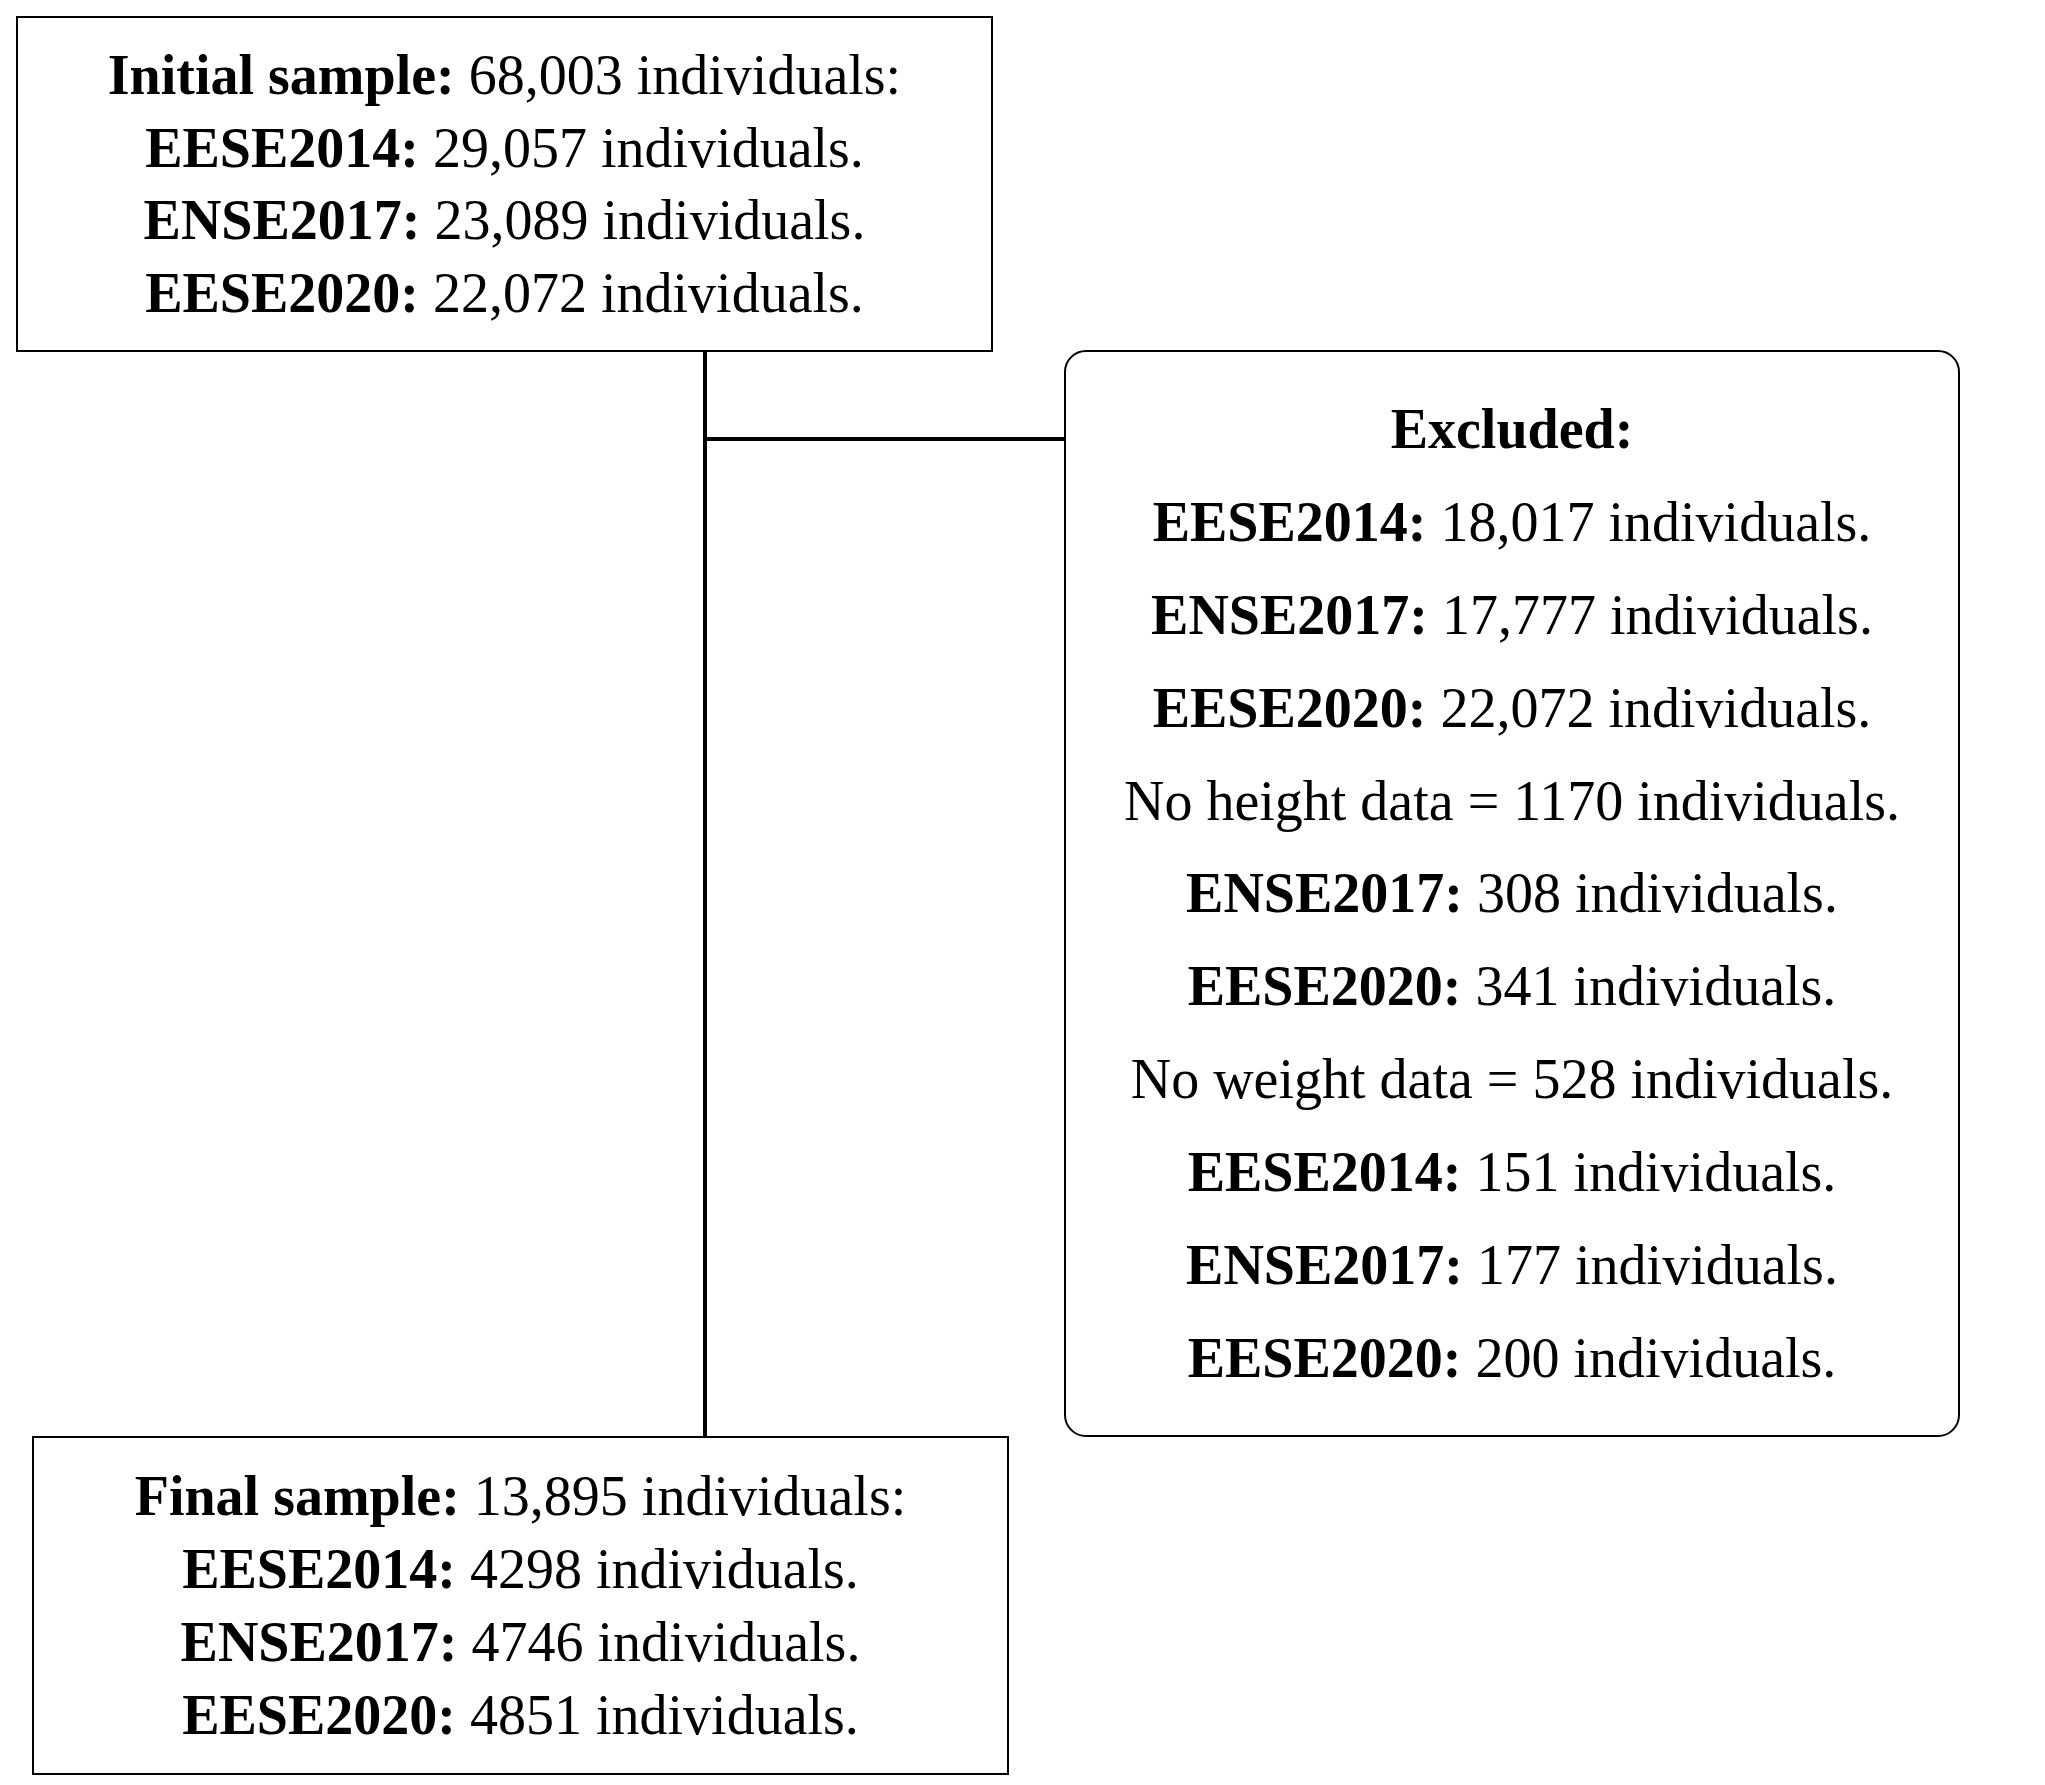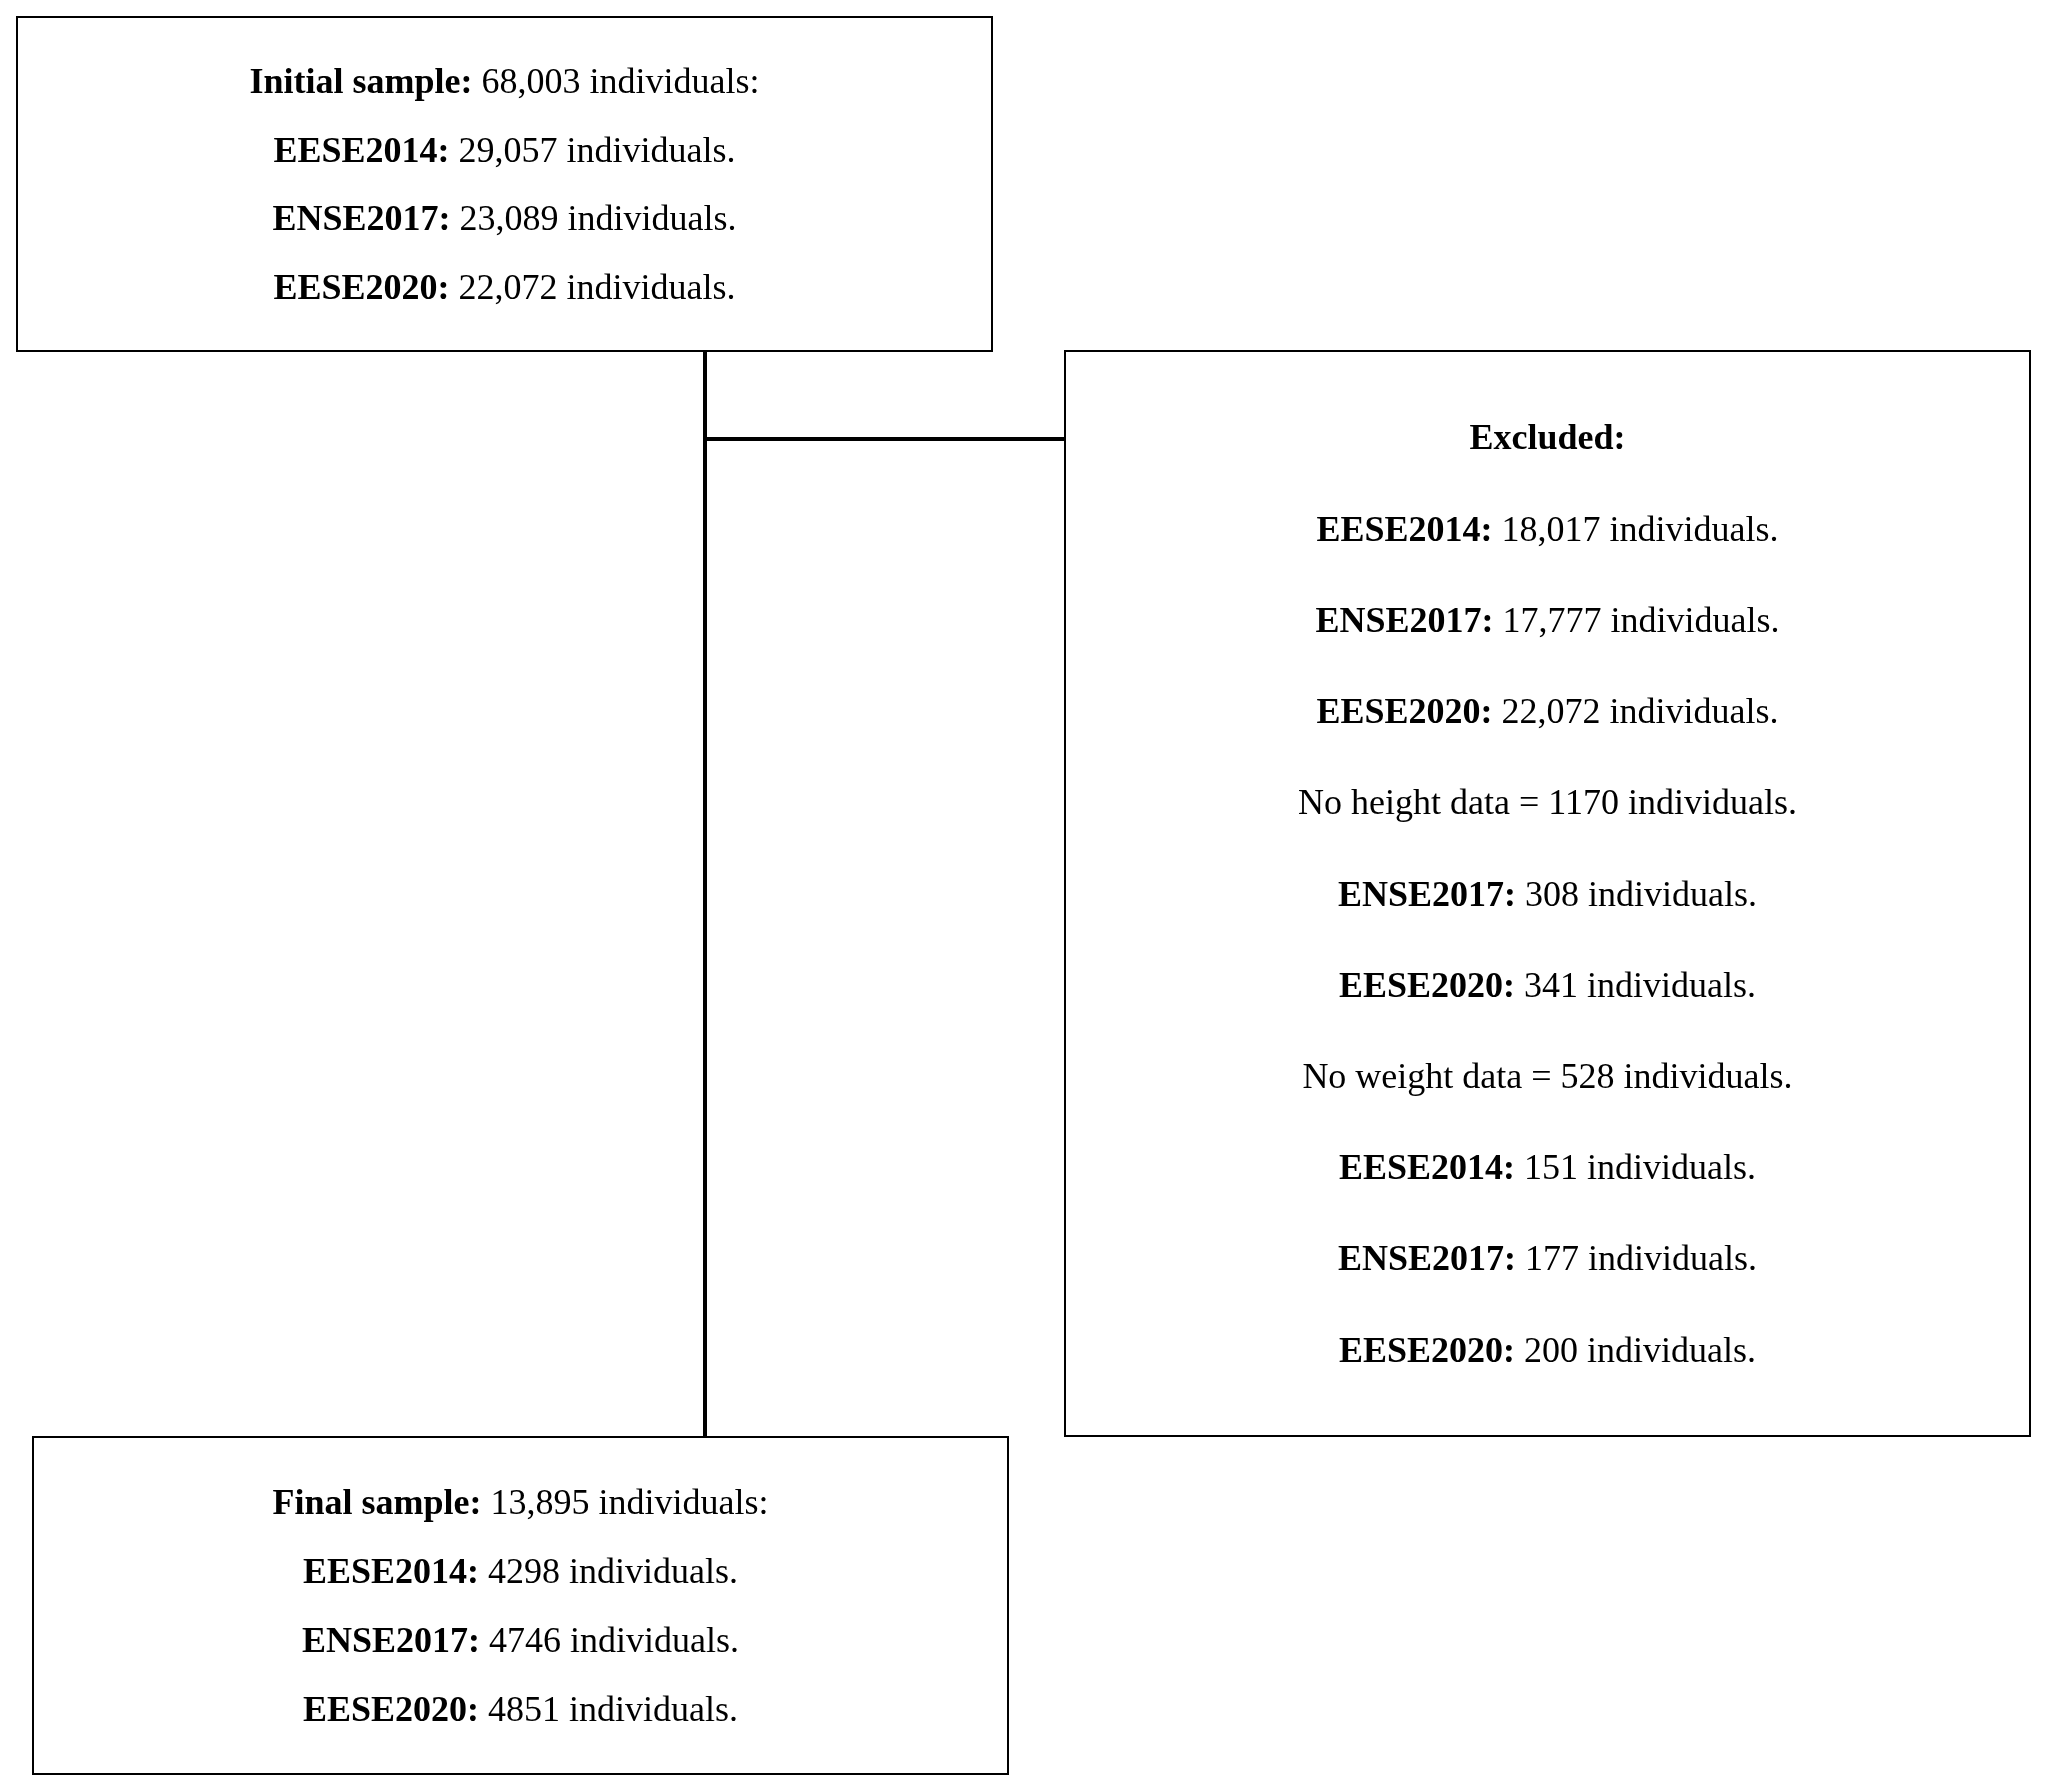--- a/index.html
+++ b/index.html
@@ -1,24 +1,24 @@
 <!DOCTYPE html>
 <html style="font-size:9.8px"><head>
 <meta charset="utf-8">
 <style>
   html, body { margin: 0; padding: 0; background: #ffffff; }
   body { width: 2046px; height: 1785px; position: relative; overflow: hidden;
          font-family: "Liberation Serif", "DejaVu Serif", serif; color: #000; }
   .box { position: absolute; border: 2.4px solid #000; box-sizing: border-box; background: #fff;
          display: flex; flex-direction: column; align-items: center; justify-content: space-evenly; }
-  .line { font-size: 36px; line-height: 1; white-space: nowrap; text-align: center; }
+  .line { font-size: 56px; line-height: 1; white-space: nowrap; text-align: center; }
   .line b { font-weight: bold; }
   .conn { position: absolute; background: #000; }
   #box-initial { left: 16px; top: 16px; width: 977px; height: 336px; padding: 12.2px 0; }
-  #box-excluded { left: 1064px; top: 350px; width: 967px; height: 1087px; padding: 12.2px 0; }
+  #box-excluded { left: 1064px; top: 350px; width: 896px; height: 1087px; padding: 12.2px 0; border-radius: 22px; }
   #box-final { left: 16px; top: 1436px; width: 977px; height: 339px; padding: 12.2px 0; margin-left: 16px; }
   #v-line { left: 703px; top: 350px; width: 3.7px; height: 1086px; }
   #h-line { left: 703px; top: 437px; width: 362px; height: 3.7px; }
 </style>
 </head>
 <body>
 
 <div class="box" id="box-initial">
   <div class="line"><b>Initial sample:</b><span> 68,003 individuals:</span></div>
   <div class="line"><b>EESE2014:</b><span> 29,057 individuals.</span></div>

